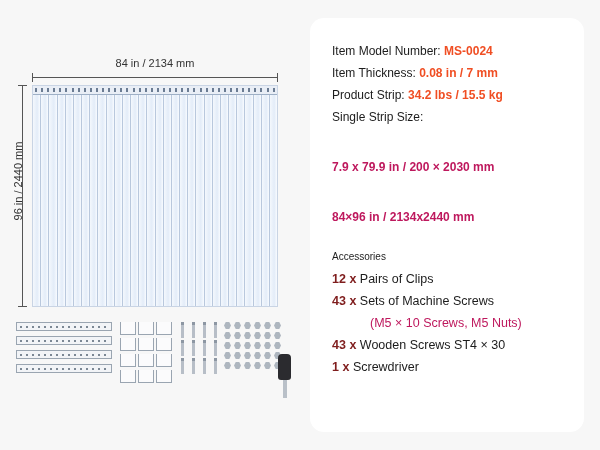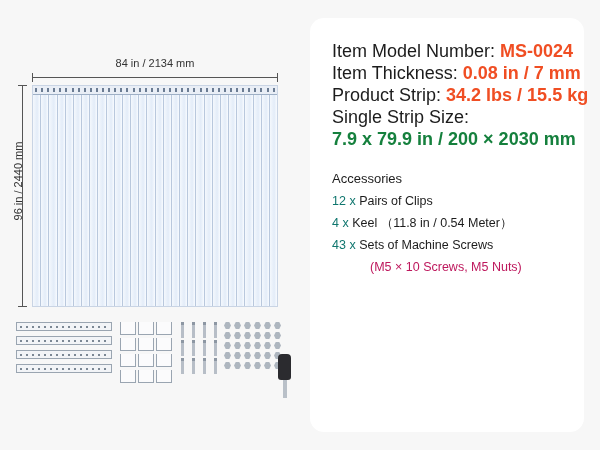--- a/index.html
+++ b/index.html
@@ -237,48 +237,49 @@
     left: 310px;
     top: 18px;
     width: 274px;
     height: 414px;
     background: #ffffff;
     border-radius: 14px;
     box-sizing: border-box;
     padding: 22px 20px 0 22px;
   }
   .spec-line {
-    font-size: 18px;
+    font-size: 12px;
     color: #1c1c1c;
     line-height: 22px;
     white-space: nowrap;
   }
   .spec-line .val {
     color: #f04e23;
     font-weight: bold;
   }
   .spec-line.val-only {
-    color: #15803d;
+    color: #be185d;
     font-weight: bold;
+    margin-top: 28px;
   }
   .acc-title {
-    font-size: 13px;
+    font-size: 10px;
     color: #1c1c1c;
     line-height: 22px;
     margin-top: 18px;
   }
   .acc-item {
     font-size: 12.5px;
     color: #1c1c1c;
     line-height: 22px;
     white-space: nowrap;
   }
   .acc-item .qty {
-    color: #0f766e;
-    font-weight: normal;
+    color: #7f1d1d;
+    font-weight: bold;
   }
   .acc-sub {
     font-size: 12.5px;
     color: #be185d;
     line-height: 22px;
     padding-left: 38px;
     white-space: nowrap;
   }
 </style>
 </head>
@@ -473,36 +474,41 @@
     </div>
 
     <div class="spec-line">
       <span>Product Strip:</span>
       <span class="val">34.2 lbs / 15.5 kg</span>
     </div>
 
     <div class="spec-line">Single Strip Size:</div>
     <div class="spec-line val-only">7.9 x 79.9 in / 200 × 2030 mm</div>
 
+    <div class="spec-line val-only">84×96 in / 2134x2440 mm</div>
 
     <div class="acc-title">Accessories</div>
 
     <div class="acc-item">
       <span class="qty">12 x</span>
       <span>Pairs of Clips</span>
     </div>
 
-    <div class="acc-item">
-      <span class="qty">4 x</span>
-      <span>Keel （11.8 in / 0.54 Meter）</span>
-    </div>
 
     <div class="acc-item">
       <span class="qty">43 x</span>
       <span>Sets of Machine Screws</span>
     </div>
     <div class="acc-sub">(M5 × 10 Screws, M5 Nuts)</div>
 
-
+    <div class="acc-item">
+      <span class="qty">43 x</span>
+      <span>Wooden Screws ST4 × 30</span>
+    </div>
+
+    <div class="acc-item">
+      <span class="qty">1 x</span>
+      <span>Screwdriver</span>
+    </div>
 
   </div>
 
 </div>
 
 </body></html>

